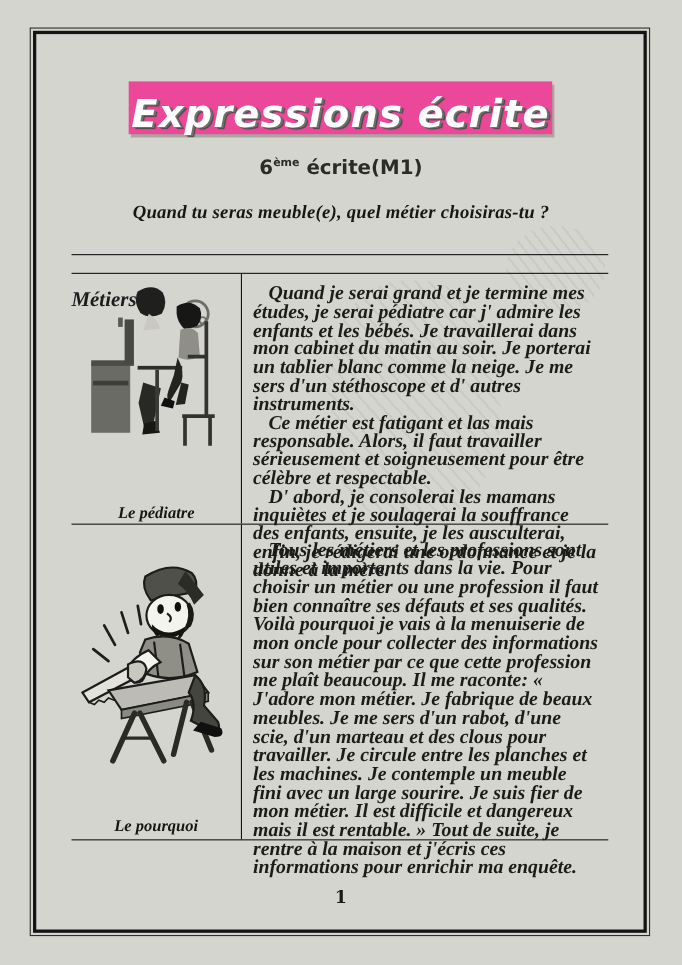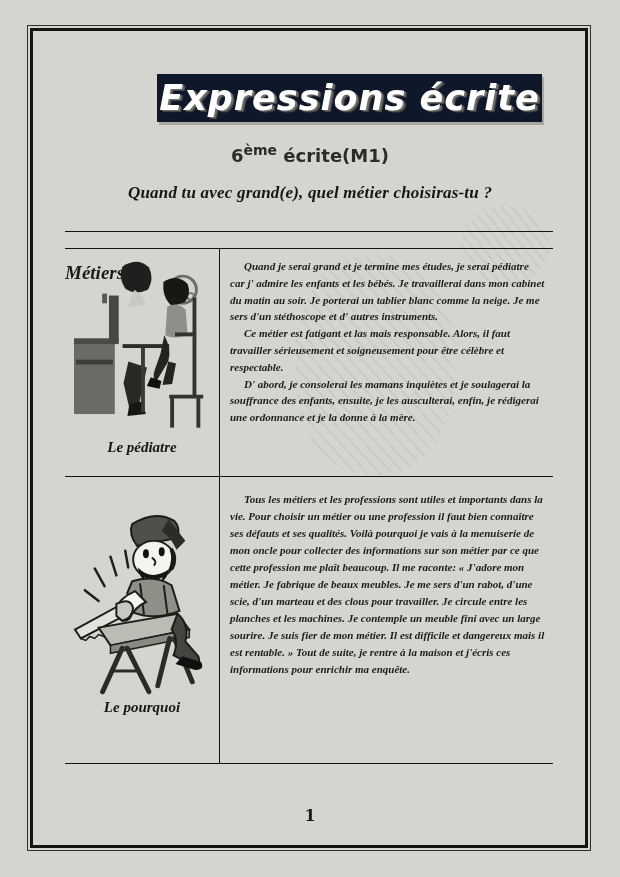--- a/index.html
+++ b/index.html
@@ -16,42 +16,41 @@
   
   .frame {
     position:absolute; left:27px; top:25px; width:564px; height:826px;
     border:1px solid #2e2e2a; padding:2px; box-sizing:border-box;
   }
   .frame-inner { width:100%; height:100%; border:3px solid #141414; box-sizing:border-box; }
 
   
   .banner {
     position:absolute; left:117px; top:74px; width:385px; height:48px;
-    background:#0f172a;
-    display:flex; align-items:center; justify-content:center;
+    background:#ec4899;
+    display:flex; align-items:flex-end; justify-content:center;
     box-shadow:2px 3px 0 #a7a7a0;
-    margin-left:40px;
   }
   .banner-title {
     font-family:"DejaVu Sans", sans-serif;
     font-style:italic; font-weight:bold;
     font-size:35px; line-height:1;
     color:#ffffff;
     letter-spacing:1px;
     text-shadow:2px 1px 0 #6e6e6a, 3px 2px 1px #4a4a46;
     white-space:nowrap;
   }
 
   .grade {
     position:absolute; left:0; top:142px; width:100%;
     text-align:center;
     font-family:"DejaVu Sans", sans-serif;
     font-weight:bold; font-size:18px; color:#2b2b28;
   }
-  .grade sup { font-size:14px; }
+  .grade sup { font-size:10px; }
 
   .question {
     position:absolute; left:0; top:183px; width:100%;
     text-align:center;
     font-style:italic; font-weight:bold; font-size:17px; color:#161614;
     letter-spacing:.2px;
   }
 
   
   .jobs-table { position:absolute; left:65px; top:231px; width:488px; border-top:1.5px solid #141414; }
@@ -61,32 +60,32 @@
     box-sizing:border-box;margin-top:33px;
   }
   .th-left { width:155px; border-right:1.5px solid #141414; }
   .th-right { flex:1; }
 
   .trow { display:flex; border-bottom:1.5px solid #141414; box-sizing:border-box; }
   .row1 { height:228px; }
   .row2 { height:287px; }
   .cell-img {
     width:155px; border-right:1.5px solid #141414; box-sizing:border-box;
-    display:flex; flex-direction:column; align-items:center;
+    display:flex; flex-direction:column; align-items:center;gap:44px;
   }
   .metier-caption { font-style:italic; font-weight:bold; font-size:15px; color:#161614; }
   .row1 .cell-img svg { margin-top:11px; }
   .row1 .metier-caption { margin-top:3px; }
   .row2 .cell-img svg { margin-top:30px; }
   .row2 .metier-caption { margin-top:4px; }
 
   .cell-txt {
     flex:1; box-sizing:border-box;
     font-style:italic; font-weight:bold;
-    font-size:11px; color:#1b1b19;
+    font-size:18px; color:#1b1b19;
   }
   .row1 .cell-txt { padding:9px 8px 0 10px; line-height:16.8px; }
   .row2 .cell-txt { padding:14px 8px 0 10px; line-height:17px;font-style:italic; }
   .cell-txt p { margin:0; text-indent:14px; }
 
   .page-num {
     position:absolute; left:0; top:806px; width:100%;
     text-align:center;
     font-family:"DejaVu Serif", serif;
     font-weight:bold; font-size:16px; color:#1a1a18;
@@ -117,21 +116,21 @@
   <div class="frame">
     <div class="frame-inner"></div>
   </div>
 
   <div class="banner">
     <span class="banner-title">Expressions écrite</span>
   </div>
 
   <div class="grade"><span>6</span><sup>ème</sup><span> écrite(M1)</span></div>
 
-  <div class="question">Quand tu avec grand(e), quel métier choisiras-tu ?</div>
+  <div class="question">Quand tu seras meuble(e), quel métier choisiras-tu ?</div>
 
   <div class="smudge s1"></div>
   <div class="smudge s2"></div>
 
   <div class="jobs-table">
 
     <div class="thead">
       <div class="th th-left">Métiers</div>
     </div>
 

